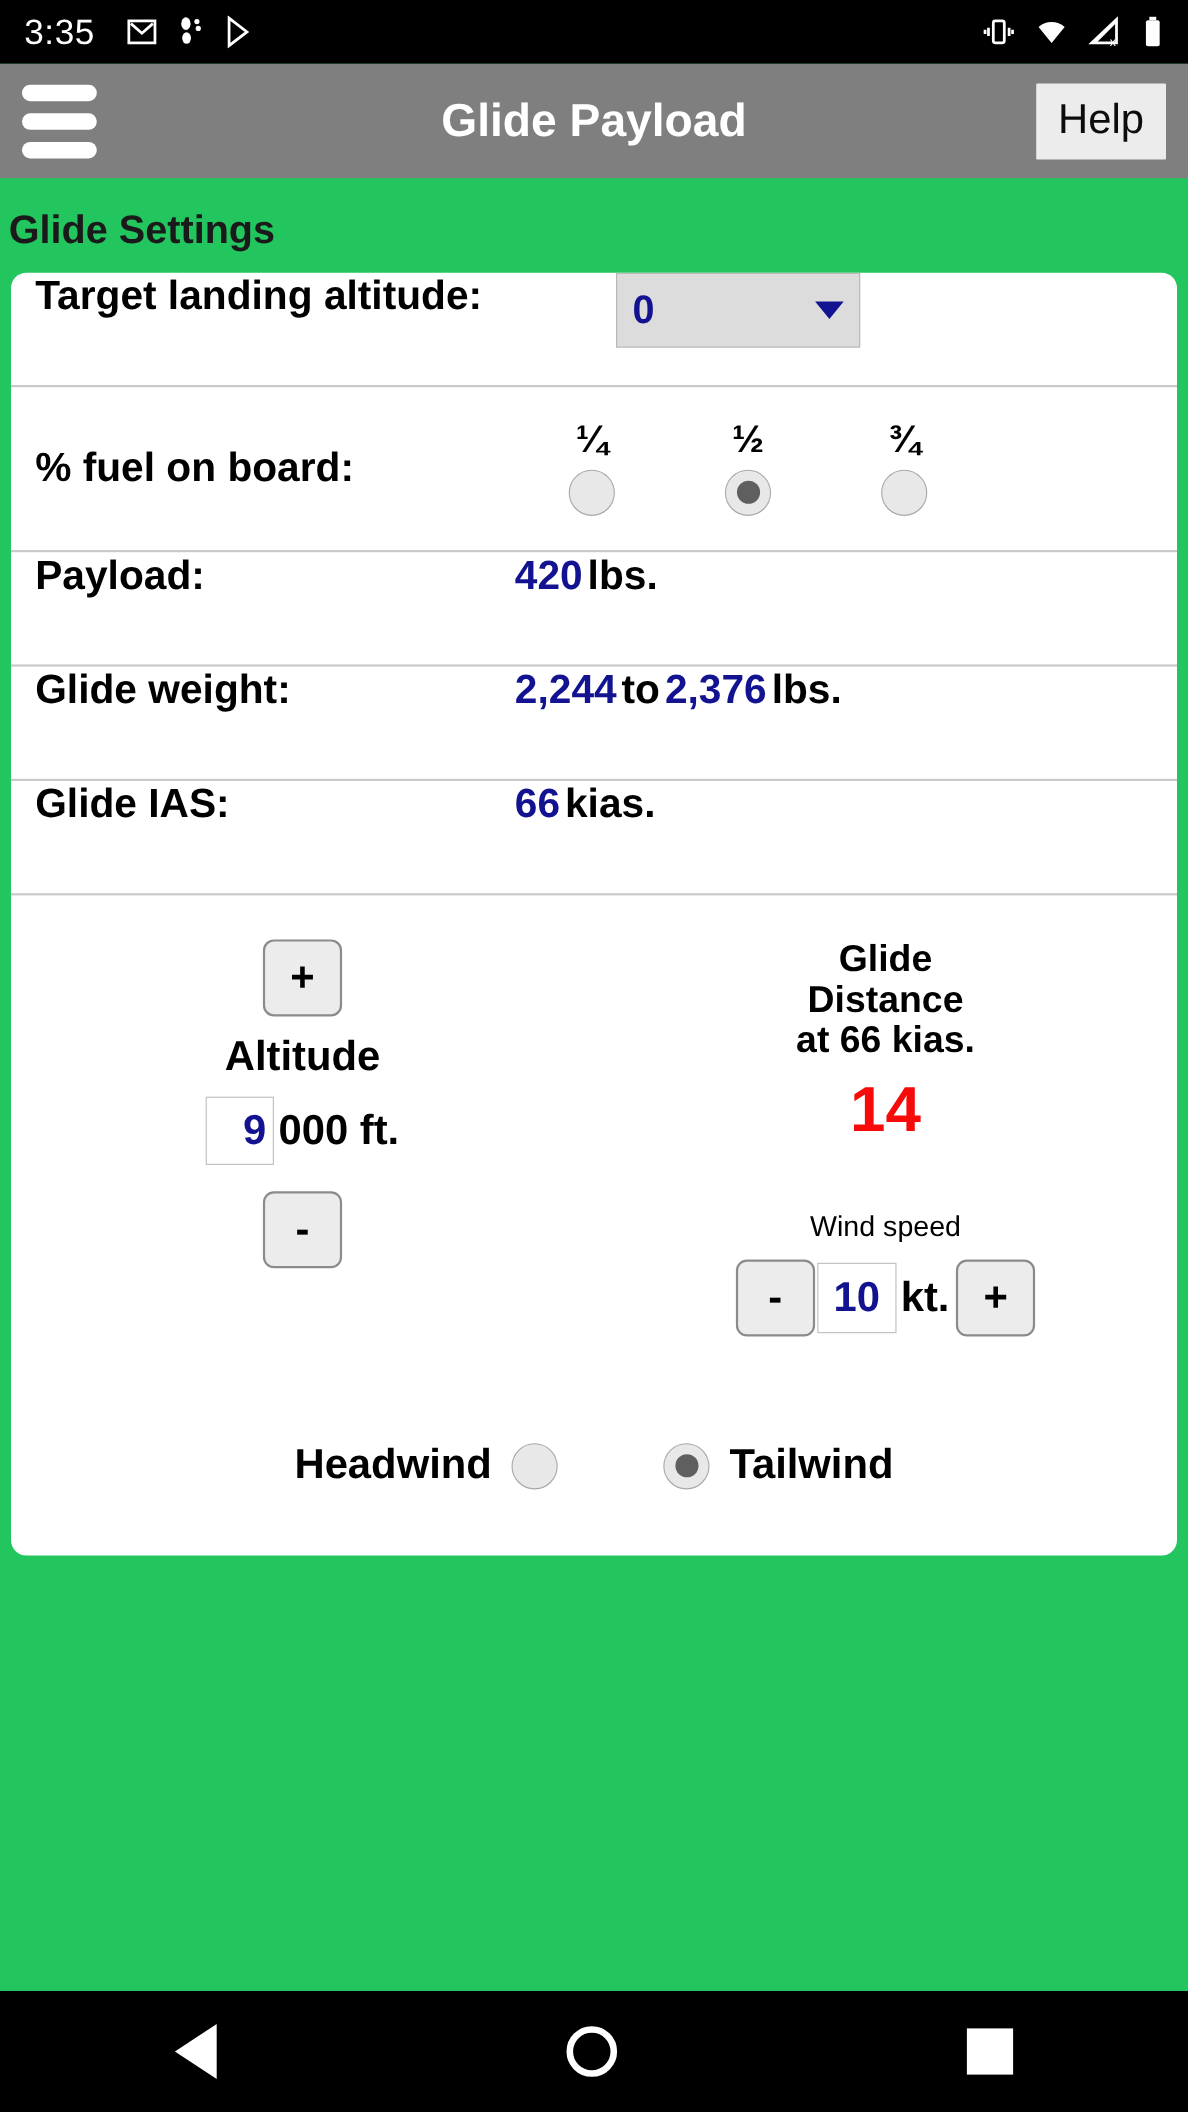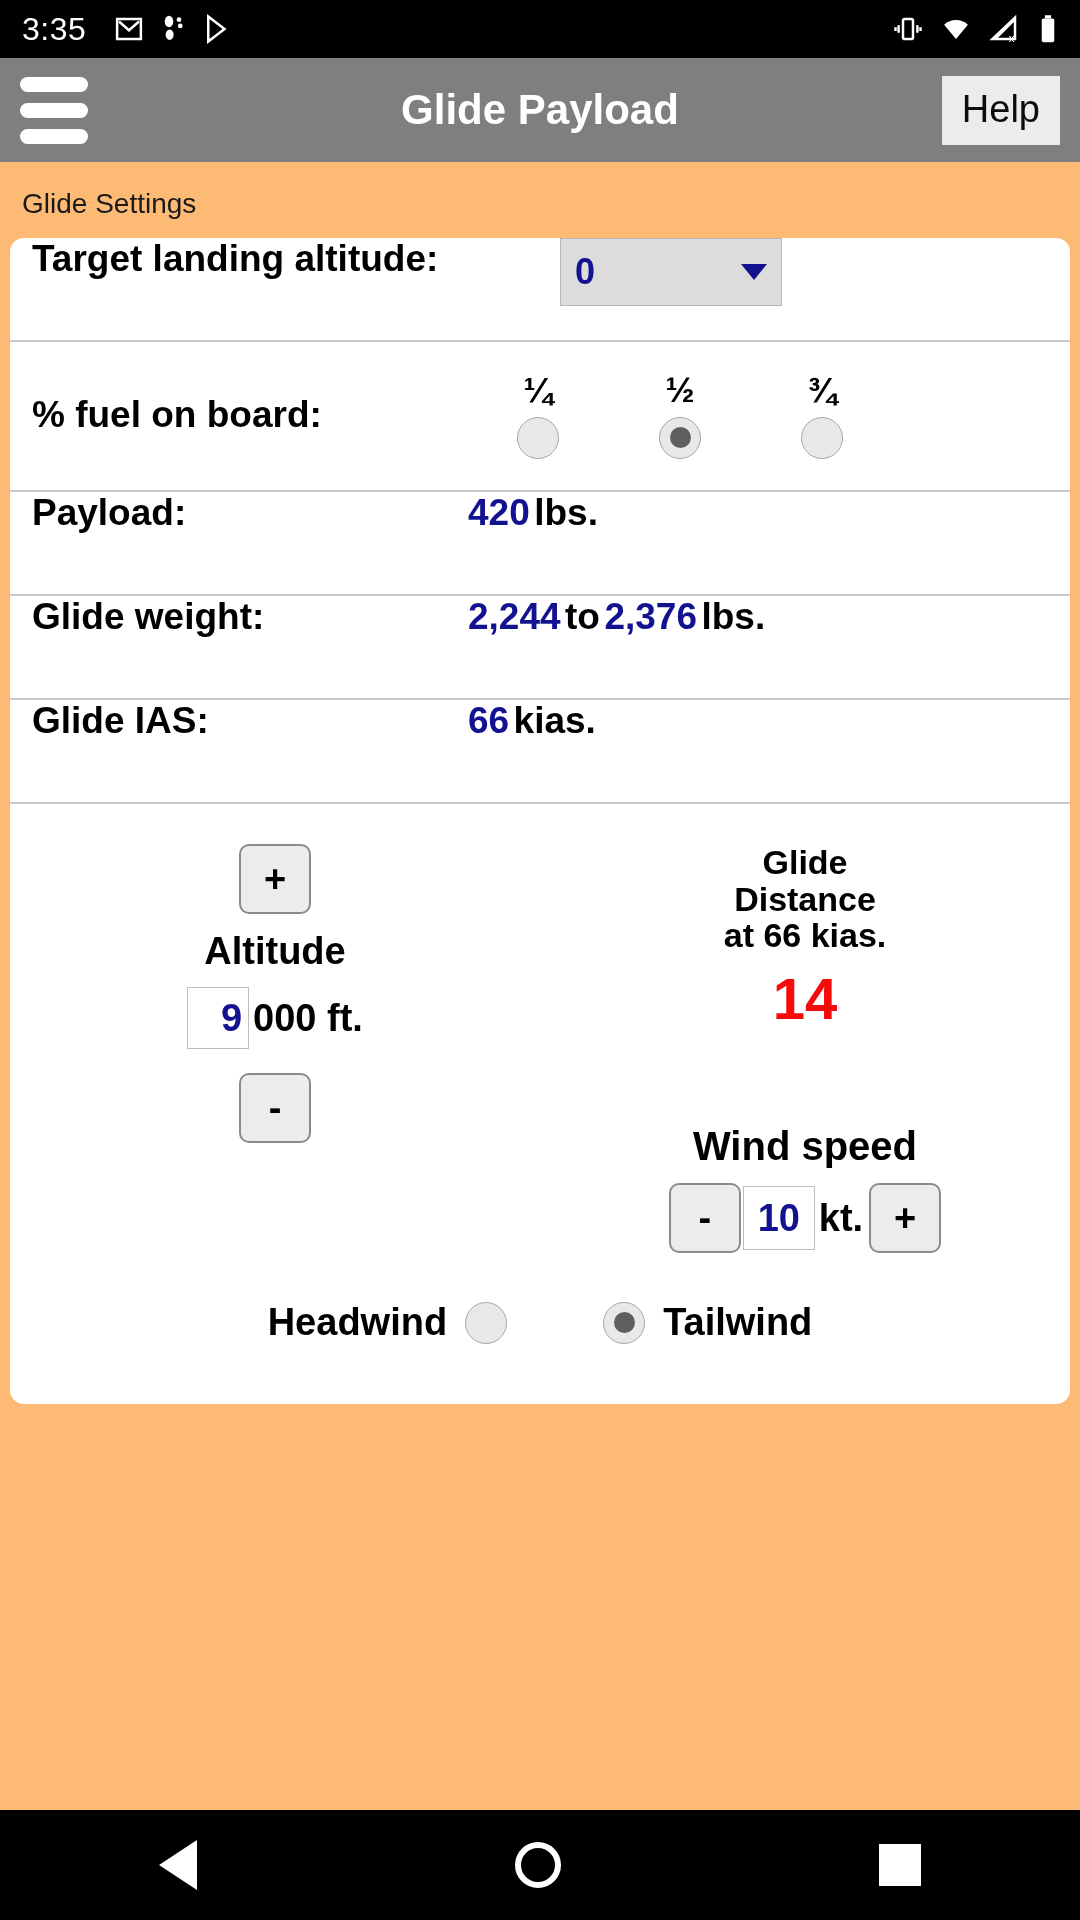--- a/index.html
+++ b/index.html
@@ -2,21 +2,21 @@
 <html><head>
 <meta charset="utf-8">
 <style>
   * { box-sizing: border-box; margin: 0; padding: 0; }
   html, body {
     width: 1080px; height: 1920px;
     background: #dcdce1;
     font-family: "Liberation Sans", sans-serif;
     overflow: hidden;
   }
-  #app { position: relative; width: 1080px; height: 1920px; background: #fdba74; }
+  #app { position: relative; width: 1080px; height: 1920px; background: #22c55e; }
 
   
   .statusbar {
     height: 58px; background: #000; color: #fff;
     display: flex; align-items: center;
     padding: 0 22px; gap: 18px;
   }
   .status-time { font-size: 32px; font-weight: 500; letter-spacing: .5px; }
   .status-left-icons { display: flex; align-items: center; gap: 17px; margin-left: 10px; }
   .status-right { margin-left: auto; display: flex; align-items: center; gap: 17px; }
@@ -37,22 +37,22 @@
   .help-btn {
     margin-left: auto; background: #ececec; color: #0c0c0c;
     font-size: 38px; font-weight: normal;
     padding: 12px 20px 14px; border-radius: 1px;
     border: none; z-index: 2; cursor: pointer;
     font-family: "Liberation Sans", sans-serif;
   }
 
   
   .section-header {
-    font-size: 28px; font-weight: normal; color: #1a1a1a;
-    padding: 26px 22px 18px;
+    font-size: 36px; font-weight: bold; color: #1a1a1a;
+    padding: 26px 8px 18px;
   }
 
   
   .card {
     background: #fff; border-radius: 14px;
     margin: 0 10px; overflow: hidden;
   }
   .row {
     display: flex; 
     padding: 0 22px; min-height: 104px;
@@ -122,21 +122,21 @@
   .minus-wrap { margin-top: 24px; }
 
   .gd-title {
     font-size: 34px; font-weight: bold; color: #000;
     text-align: center; line-height: 1.08;
   }
   .gd-value {
     font-size: 58px; font-weight: bold; color: #f60a0a;
     margin-top: 16px; line-height: 1;
   }
-  .wind-label { font-size: 40px; font-weight: bold; color: #000; margin-top: 96px; }
+  .wind-label { font-size: 26px; font-weight: normal; color: #000; margin-top: 62px; }
   .wind-ctl { display: flex; align-items: center; margin-top: 14px; }
   .wind-box {
     width: 72px; height: 64px; border: 1px solid #bdbdbd; background: #fff;
     display: flex; align-items: center; justify-content: center;
     font-size: 38px; font-weight: bold; color: #131391; cursor: text;
     margin: 0 2px;
   }
   .kt { font-size: 38px; font-weight: bold; color: #000; margin: 0 6px 0 2px; }
 
   .wind-dir {

